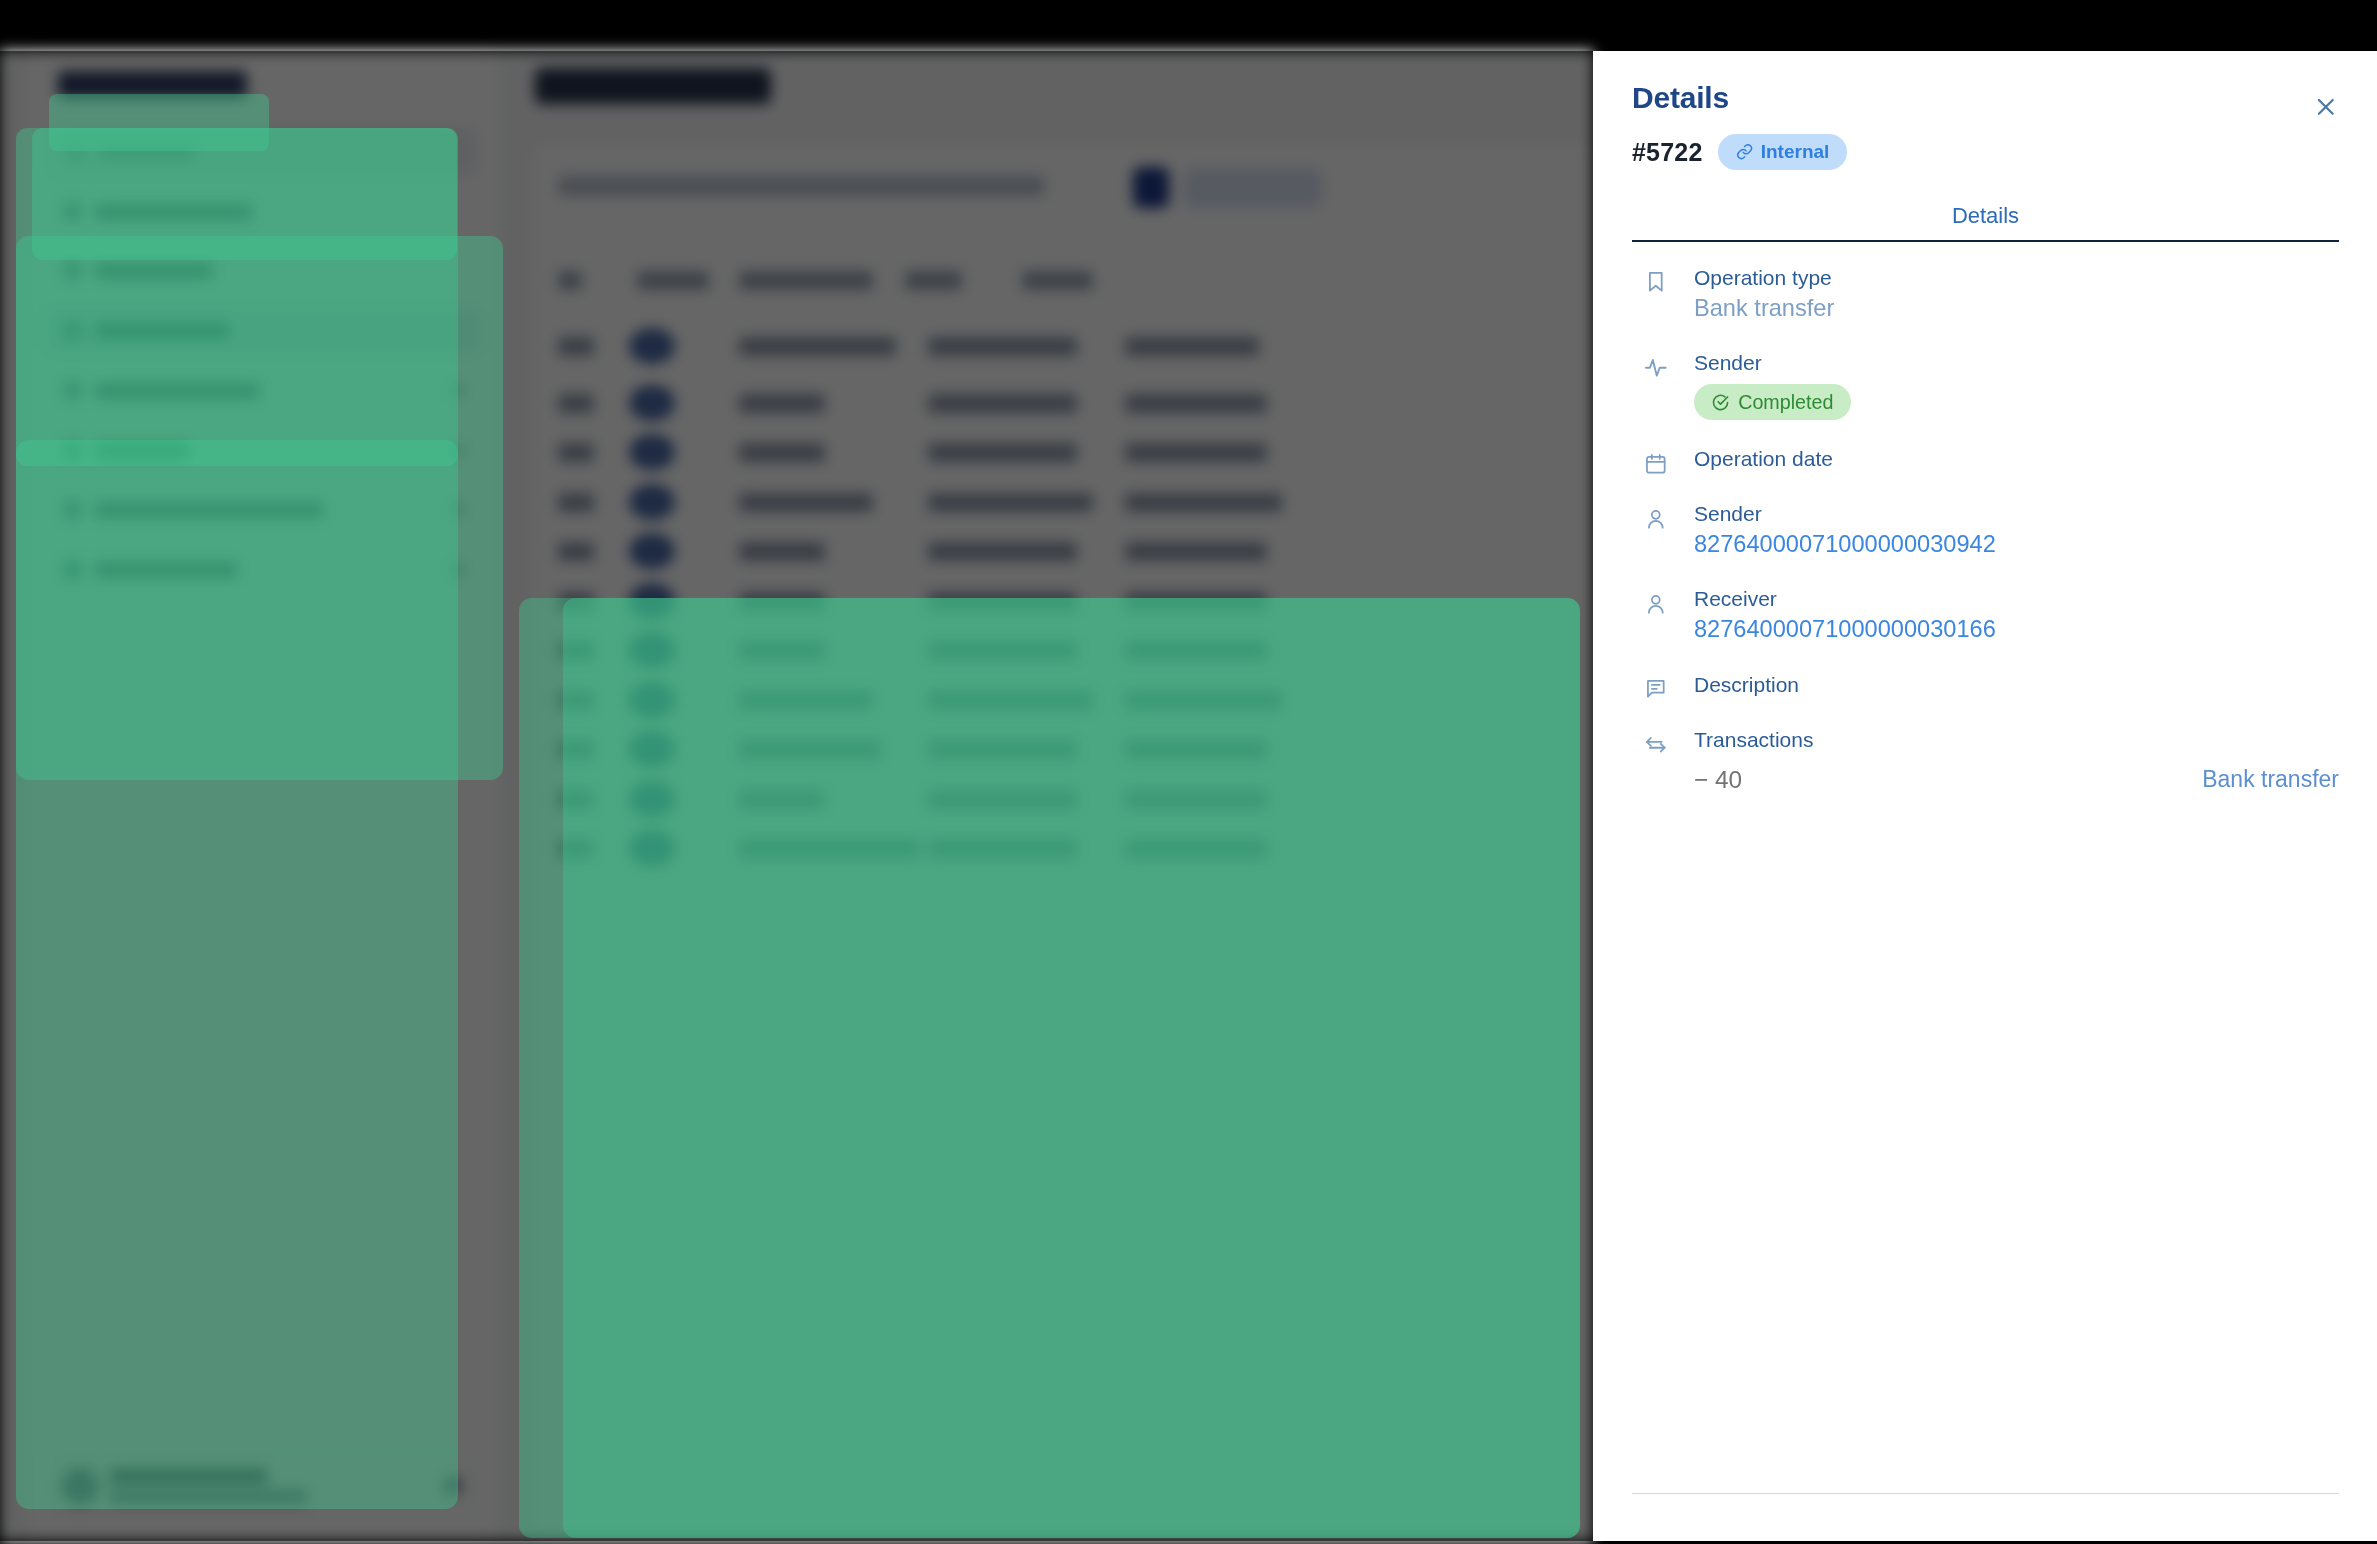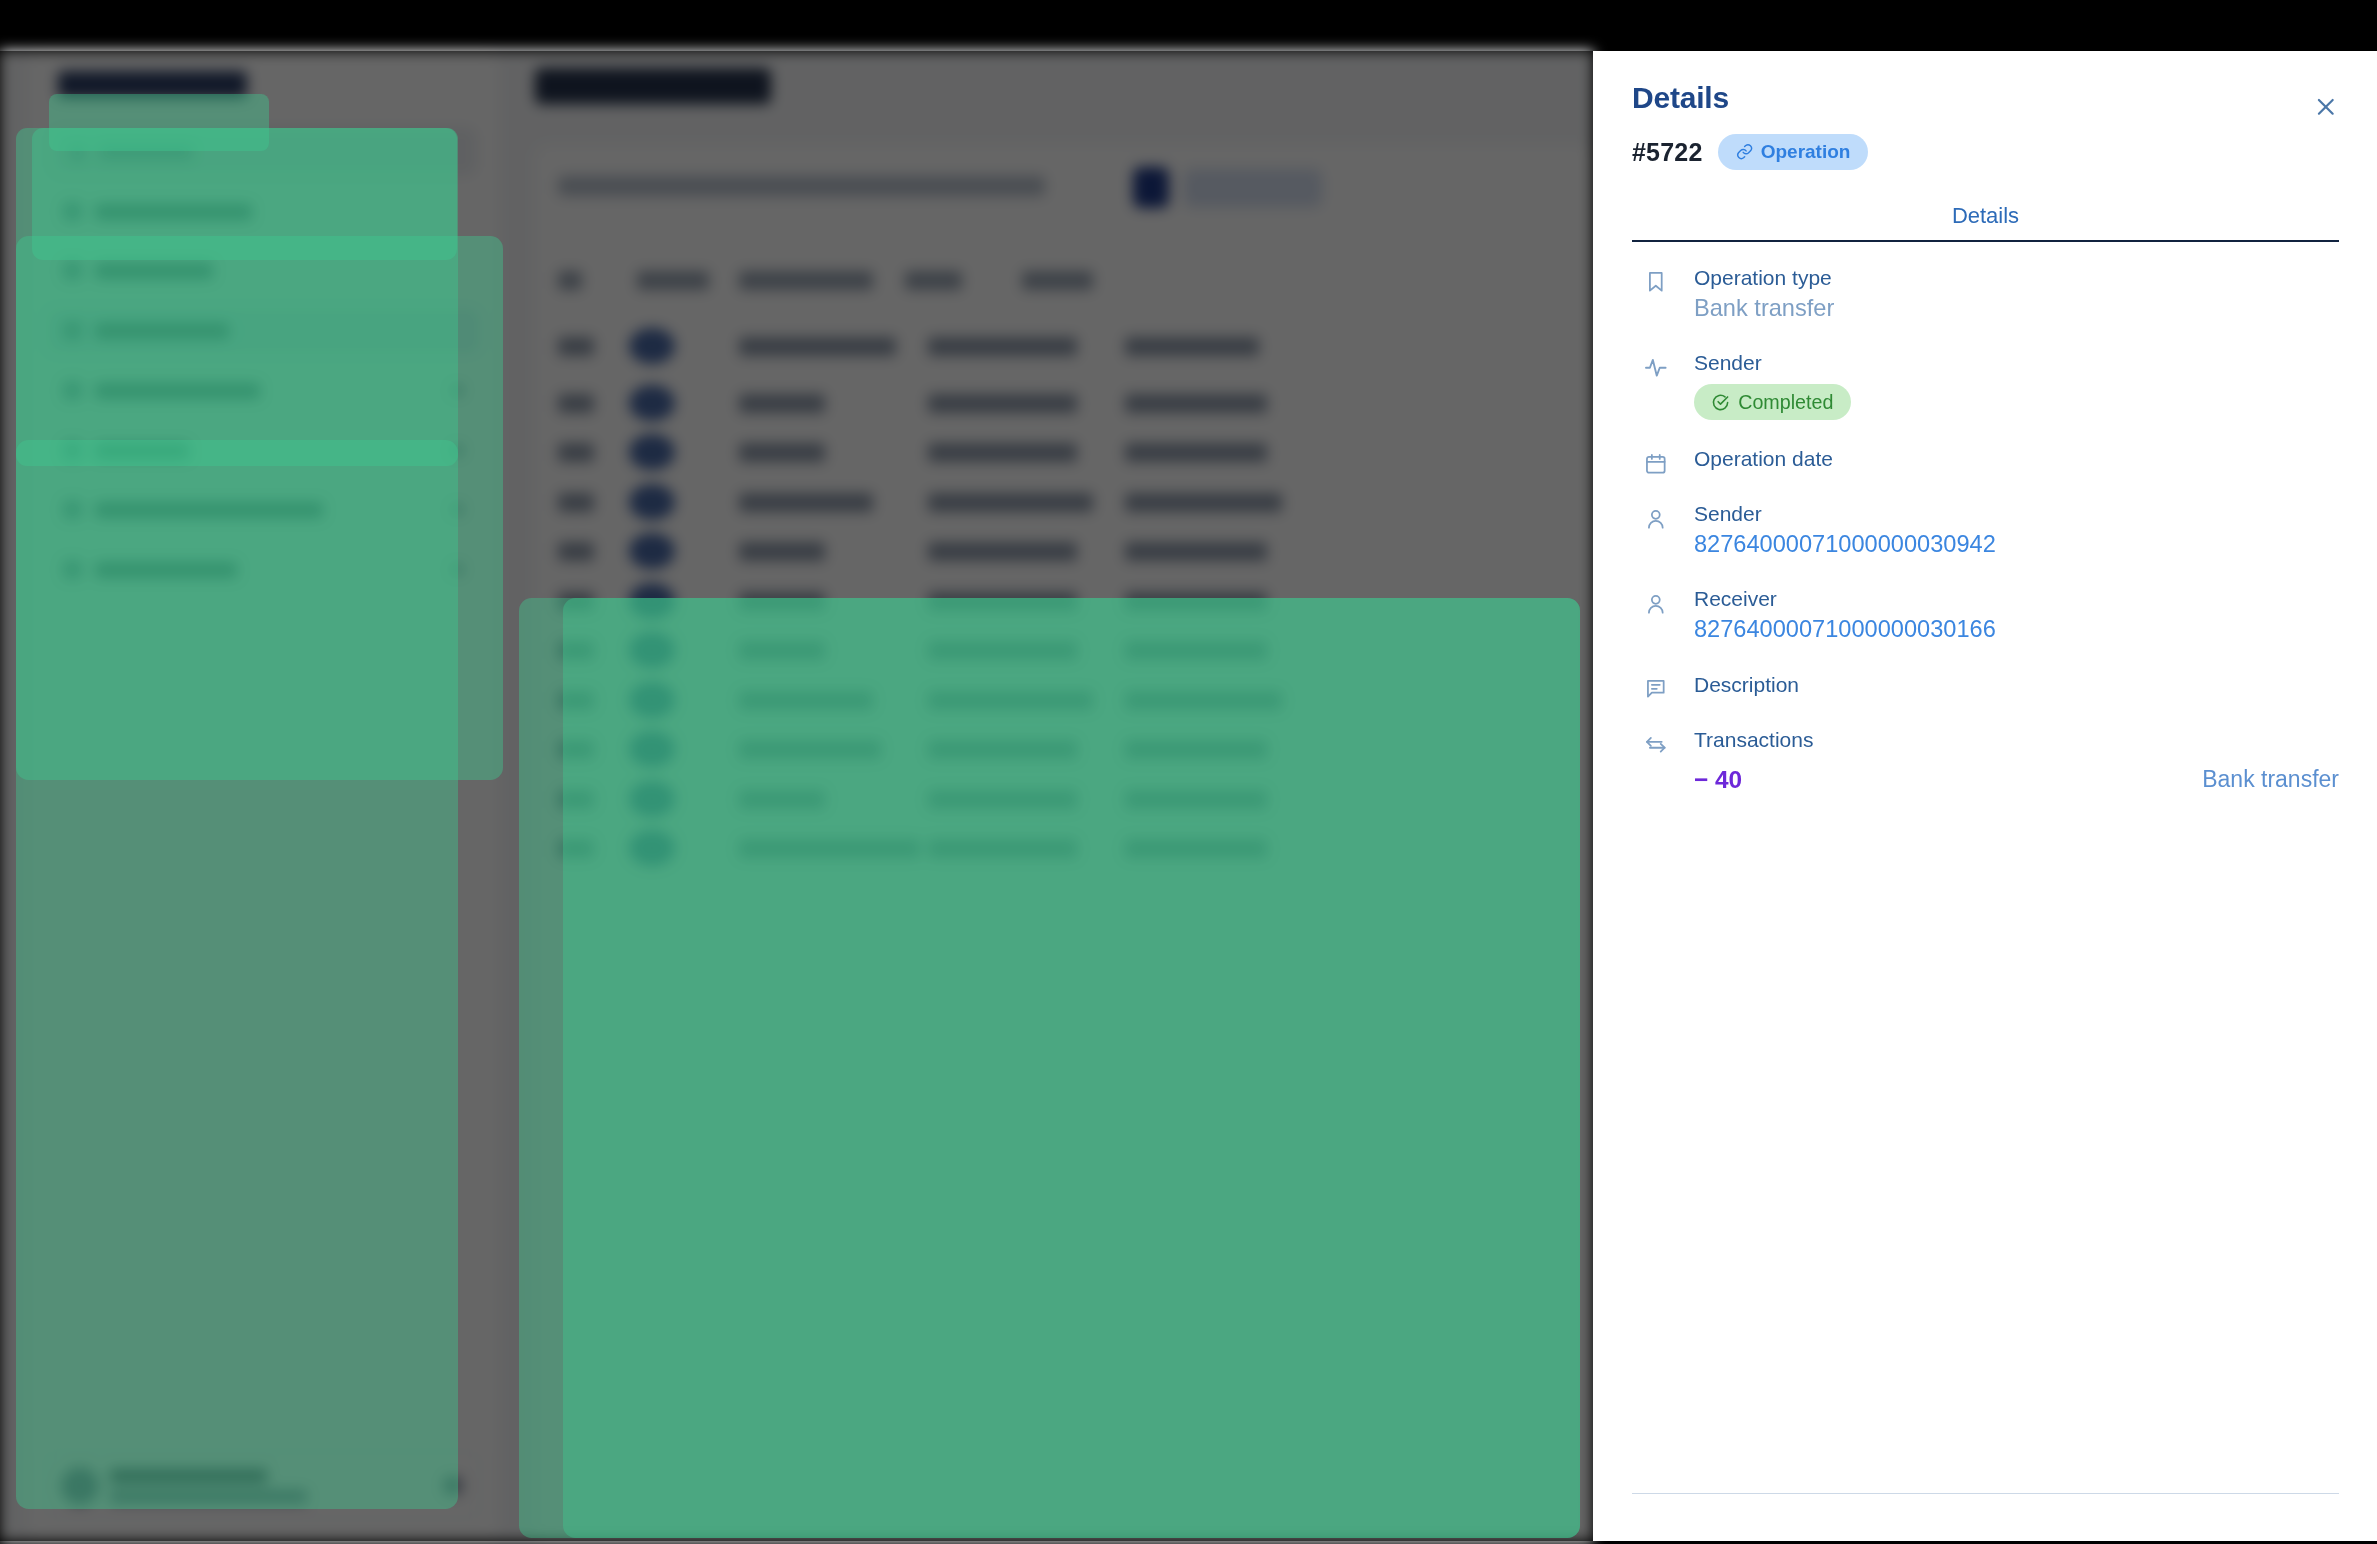--- a/index.html
+++ b/index.html
@@ -123,21 +123,21 @@
     background: #c8ecc6; color: #2f8a34;
     border-radius: 785px; padding: 6.3px 17.3px;
     font-size: 19.7px; margin-top: 6.3px;
   }
   .status-pill svg { display:block; }
 
   .txn-row {
     display: flex; justify-content: space-between; align-items: center;
     margin-top: 14px;
   }
-  .txn-amount { font-size: 24.4px; font-weight: bold; color: #6d28d9; }
+  .txn-amount { font-size: 24.4px; font-weight: normal; color: #737373; }
   .txn-type { font-size: 23px; color: #5b8fd0; }
 
   .drawer-divider {
     position: absolute; left: 39px; right: 39px; top: 1442px;
     height: 0.8px; background: #cdd9e7;
   }
 </style>
 </head>
 <body>
 
@@ -309,21 +309,21 @@
 
     <div class="id-row">
       <span class="id-text">#5722</span>
       <span class="badge-internal">
         <span>
           <svg width="17.3" height="17.3" viewBox="0 0 24 24" fill="none" stroke="#2f7fe0" stroke-width="2" stroke-linecap="round">
             <path d="M10 13a5 5 0 0 0 7.5.5l3-3a5 5 0 0 0-7-7l-1.5 1.5"></path>
             <path d="M14 11a5 5 0 0 0-7.5-.5l-3 3a5 5 0 0 0 7 7L12 19"></path>
           </svg>
         </span>
-        <span>Operation</span>
+        <span>Internal</span>
       </span>
     </div>
 
     <div class="tabs">
       <div class="tab-strip">
         <span class="tab-active">Details</span>
       </div>
     </div>
 
     <div class="detail-list">

